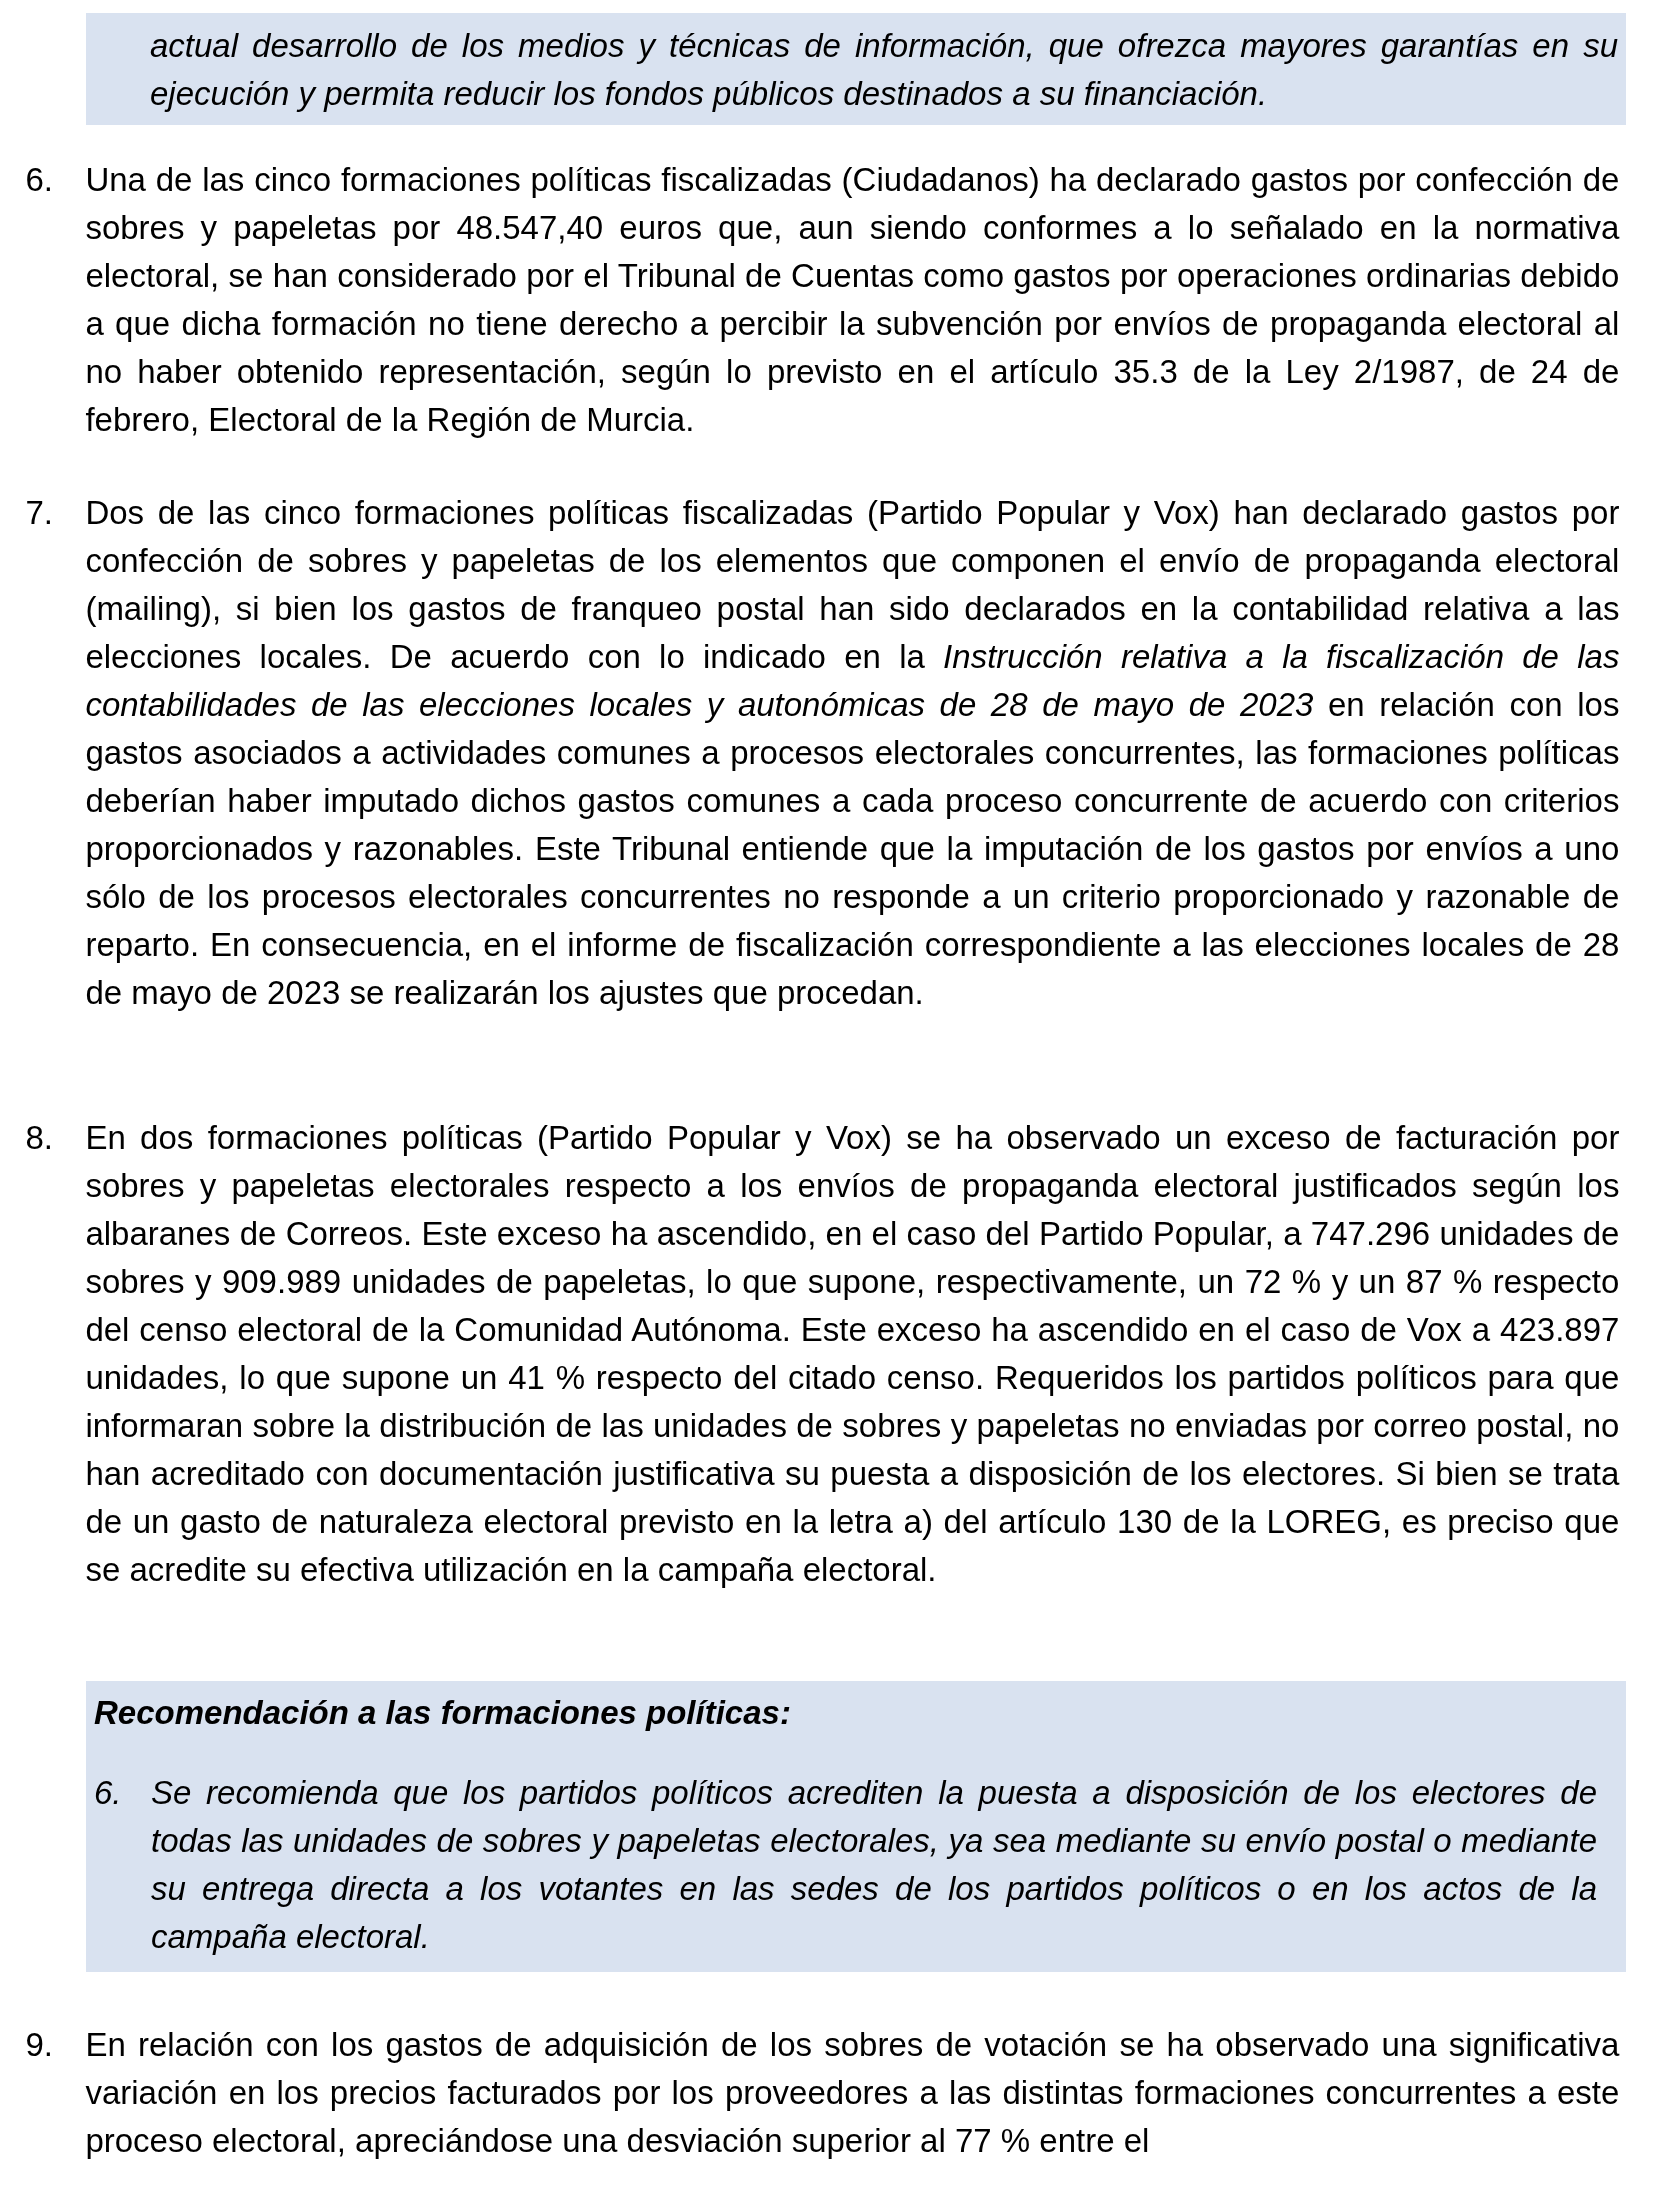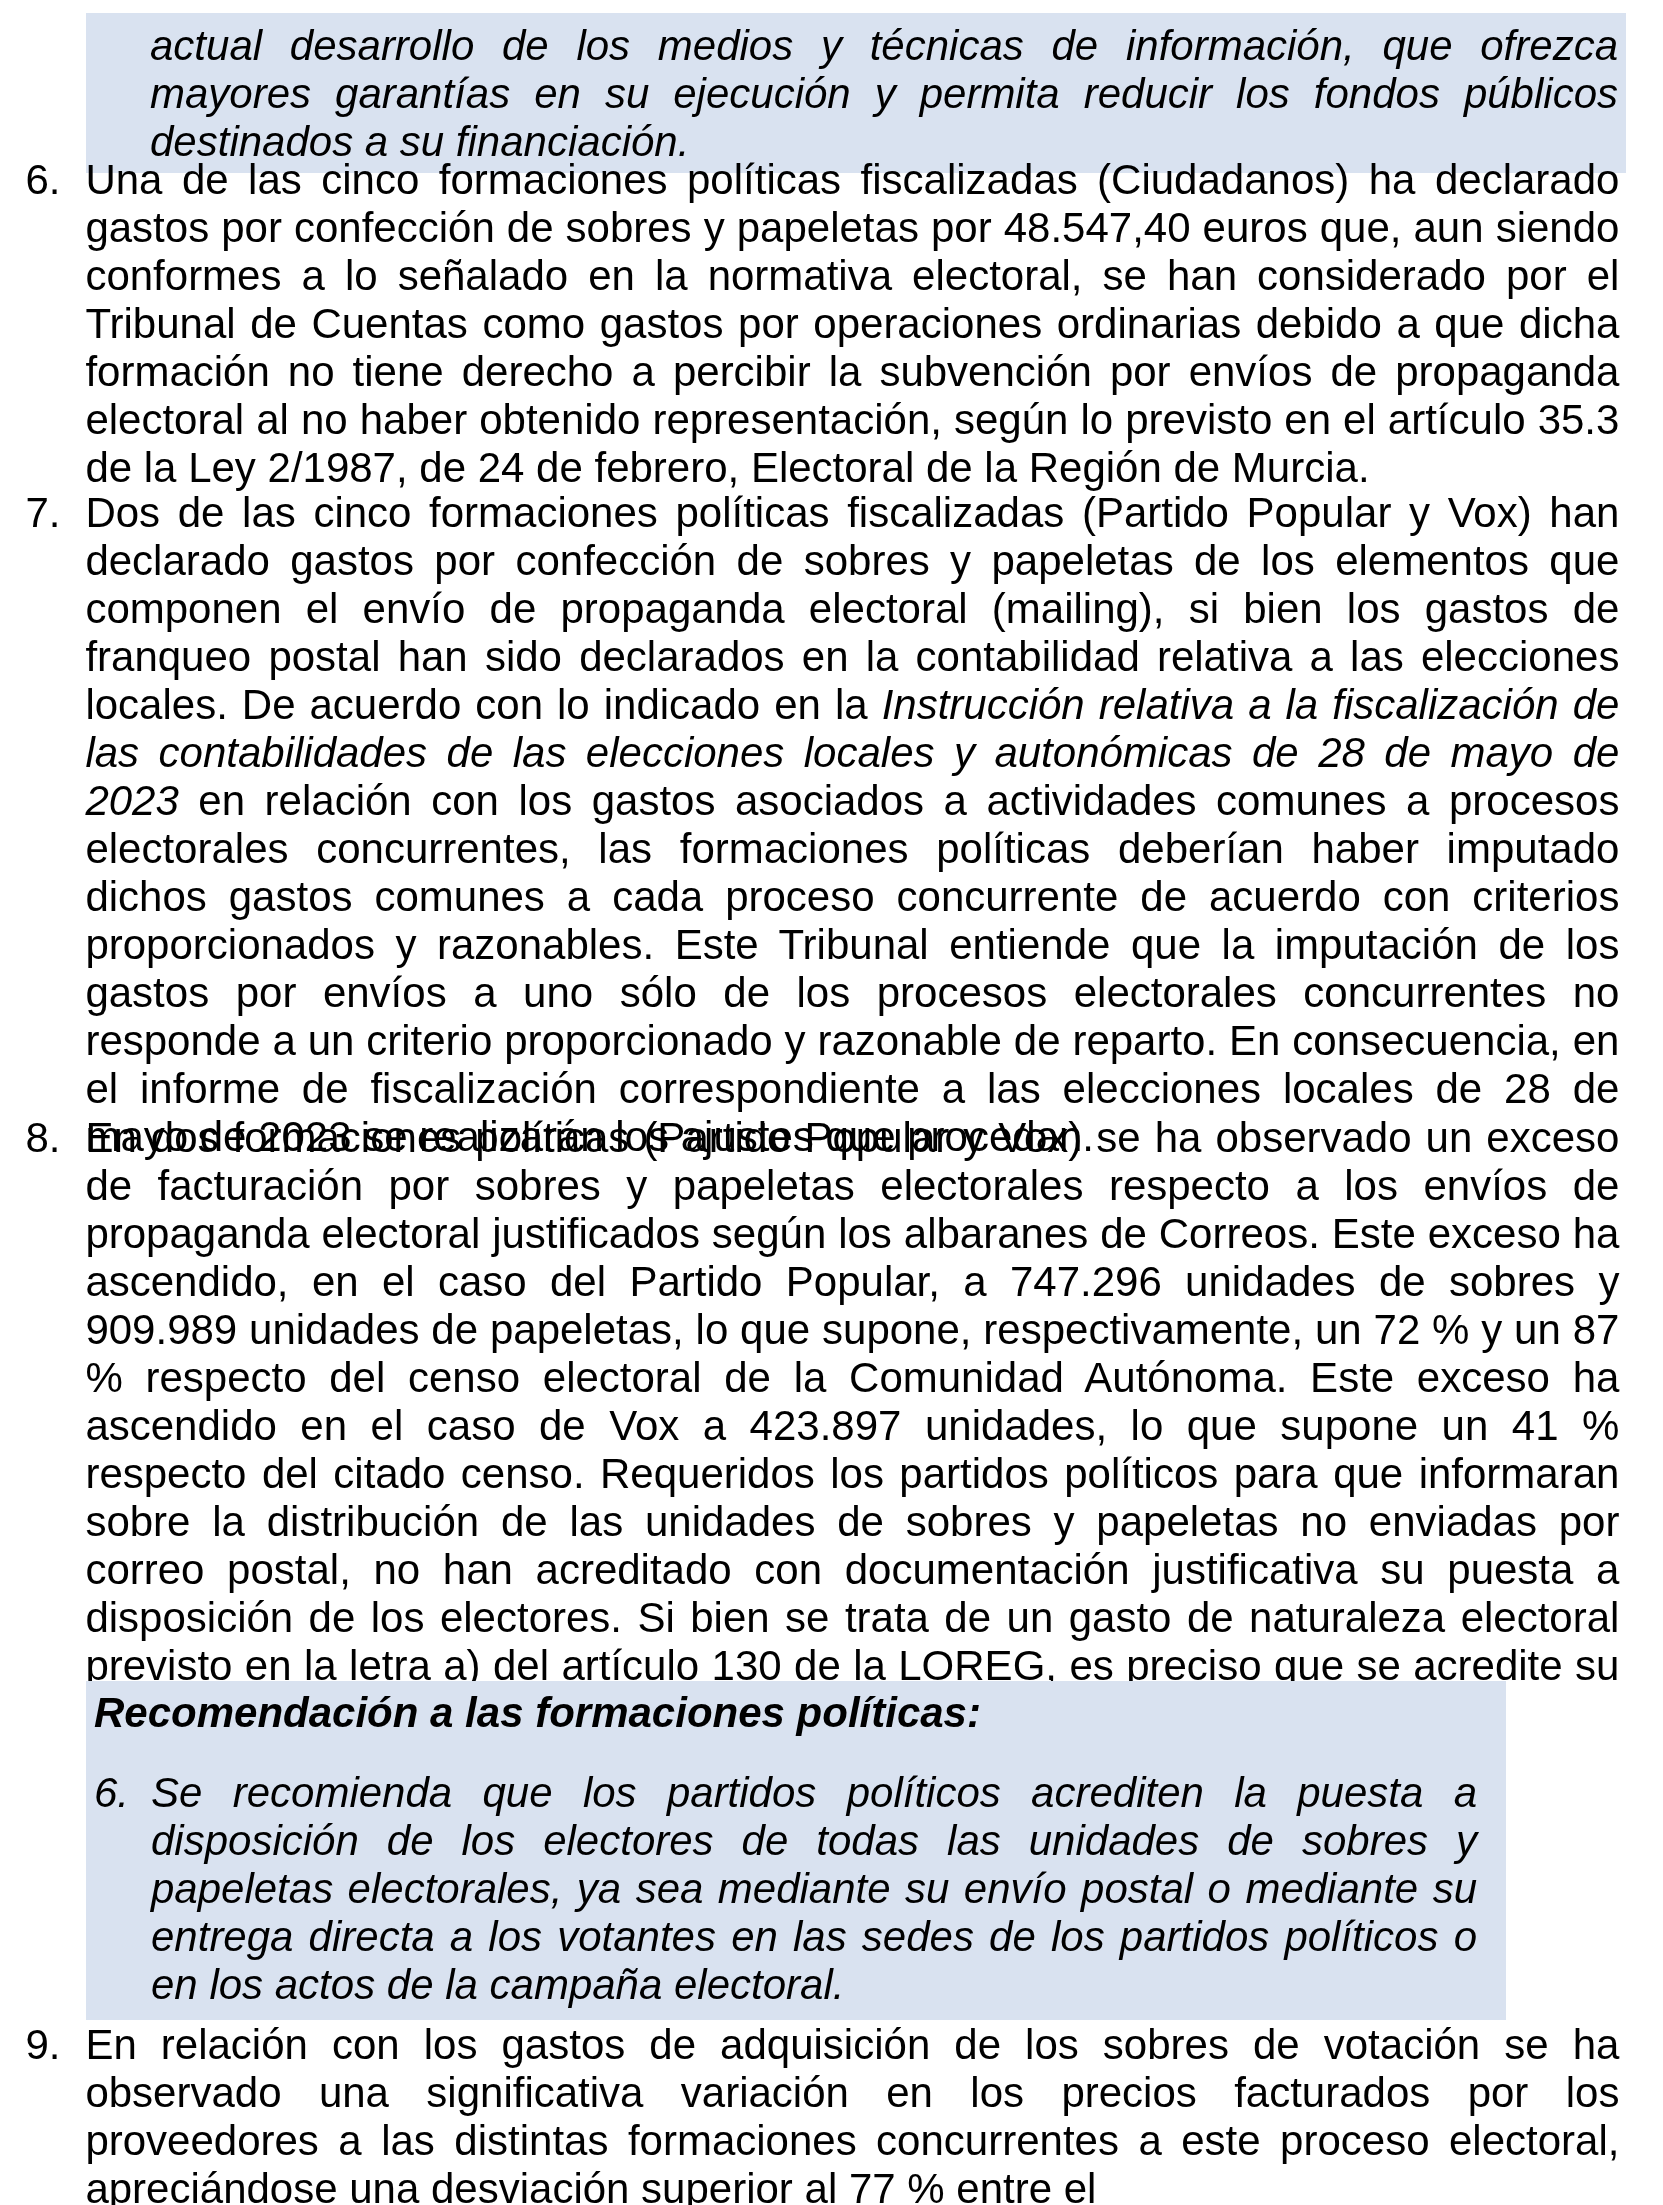--- a/index.html
+++ b/index.html
@@ -7,21 +7,21 @@
     padding: 0;
     background: #ffffff;
   }
   .page {
     position: relative;
     width: 1663px;
     height: 2205px;
     background: #ffffff;
     color: #000000;
     font-family: "Liberation Sans", sans-serif;
-    font-size: 42px;
+    font-size: 33px;
     line-height: 48px;
     overflow: hidden;
   }
   .highlight {
     background: #d9e2f0;
   }
   
   .quote-block {
     position: absolute;
     top: 12.7px;
@@ -52,21 +52,21 @@
   #para6 { top: 156px; }
   #para7 { top: 489px; }
   #para8 { top: 1114px; }
   #para9 { top: 2021px; }
   .it { font-style: italic; }
   
   .rec-block {
     position: absolute;
     top: 1681px;
     left: 86px;
-    width: 1420px;
+    width: 1540px;
     box-sizing: border-box;
     padding: 8px 0 11px 8px;
   }
   .rec-title {
     font-weight: bold;
     font-style: italic;
   }
   .rec-item {
     position: relative;
     margin-top: 32px;

